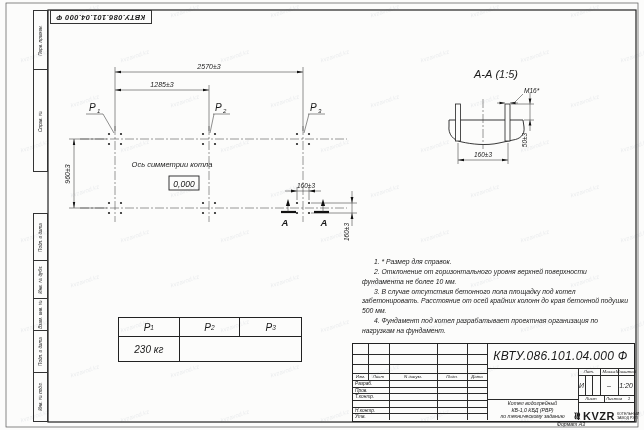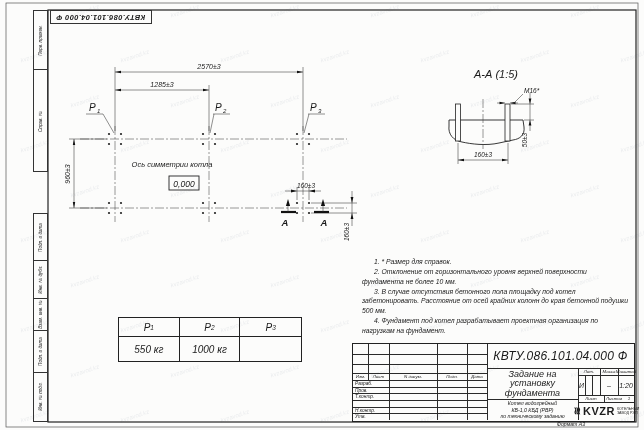--- a/index.html
+++ b/index.html
@@ -326,22 +326,21 @@
       <sub>1</sub>
     </div>
   <div class="cell hed">
       <span>P</span>
       <sub>2</sub>
     </div>
   <div class="cell hed">
       <span>P</span>
       <sub>3</sub>
     </div>
-  <div class="cell">550 кг</div>
-  <div class="cell">1000 кг</div>
+  <div class="cell">230 кг</div>
 </div>
 
 <div id="stamp" class="ov">
 
   <div class="vl" style="left:134px;top:0;height:76px;"></div>
   <div class="vl" style="left:15px;top:0;height:36px;"></div>
   <div class="vl" style="left:36px;top:0;height:76px;"></div>
   <div class="vl" style="left:84px;top:0;height:76px;"></div>
   <div class="vl" style="left:114px;top:0;height:76px;"></div>
   <div class="vl" style="left:225px;top:24px;height:52px;"></div>
@@ -374,39 +373,38 @@
   <div class="ts small44" style="left:84px;top:29px;width:30px;height:7px;">Подп.</div>
   <div class="ts small44" style="left:114px;top:29px;width:20px;height:7px;">Дата</div>
 
   <div class="ts small48" style="left:2px;top:36px;width:34px;height:7px;">Разраб.</div>
   <div class="ts small48" style="left:2px;top:43px;width:34px;height:6px;">Пров.</div>
   <div class="ts small48" style="left:2px;top:49px;width:34px;height:7px;">Т.контр.</div>
   <div class="ts small48" style="left:2px;top:56px;width:34px;height:7px;"></div>
   <div class="ts small48" style="left:2px;top:63px;width:34px;height:6px;">Н.контр.</div>
   <div class="ts small48" style="left:2px;top:69px;width:34px;height:7px;">Утв.</div>
 
-  <div class="ts doctitle" style="left:136px;top:26px;width:87px;height:28px;">Задание на установку фундамента</div>
   <div class="ts product" style="left:135px;top:56px;width:89px;height:20px;">
     <span>Котел водогрейный</span>
     <span>КВ-1,0 КБД (РВР)</span>
     <span>по техническому заданию</span>
   </div>
 
   <div class="ts small44" style="left:225px;top:24px;width:22px;height:7px;">Лит.</div>
   <div class="ts small44" style="left:247px;top:24px;width:18px;height:7px;">Масса</div>
   <div class="ts small44" style="left:265px;top:24px;width:16px;height:7px;">Масштаб</div>
   <div class="ts litval" style="left:225px;top:31px;width:7px;height:20px;">И</div>
   <div class="ts litval" style="left:247px;top:31px;width:18px;height:20px;">–</div>
   <div class="ts litval" style="left:265px;top:31px;width:16px;height:20px;">1:20</div>
 
   <div class="ts small44" style="left:225px;top:51px;width:26px;height:7px;">Лист</div>
   <div class="ts small44" style="left:251px;top:51px;width:20px;height:7px;">Листов</div>
   <div class="ts small44" style="left:271px;top:51px;width:10px;height:7px;">1</div>
 
-  <div class="ts" style="left:225px;top:58px;width:56px;height:18px;">
+  <div class="ts" style="left:225px;top:58px;width:56px;height:28px;">
     <div class="logo">
       <span class="logo-mark"></span>
       <span class="logo-name">KVZR</span>
       <span class="logo-cap">
         <span>КОТЕЛЬНЫЙ</span>
         <span>ЗАВОД РЭП</span>
       </span>
     </div>
   </div>
 </div>

